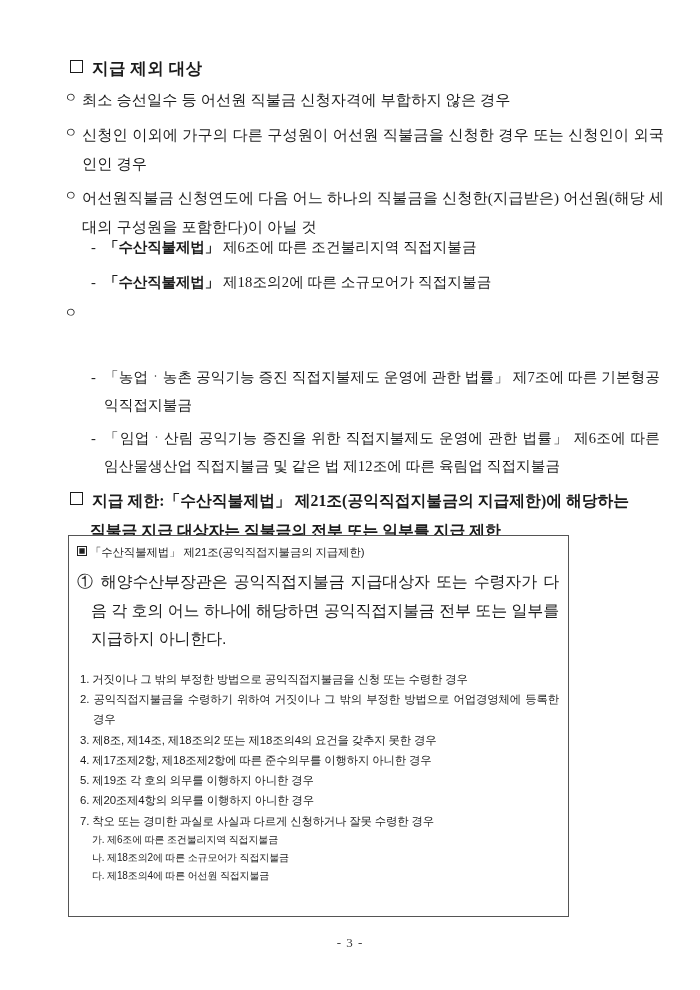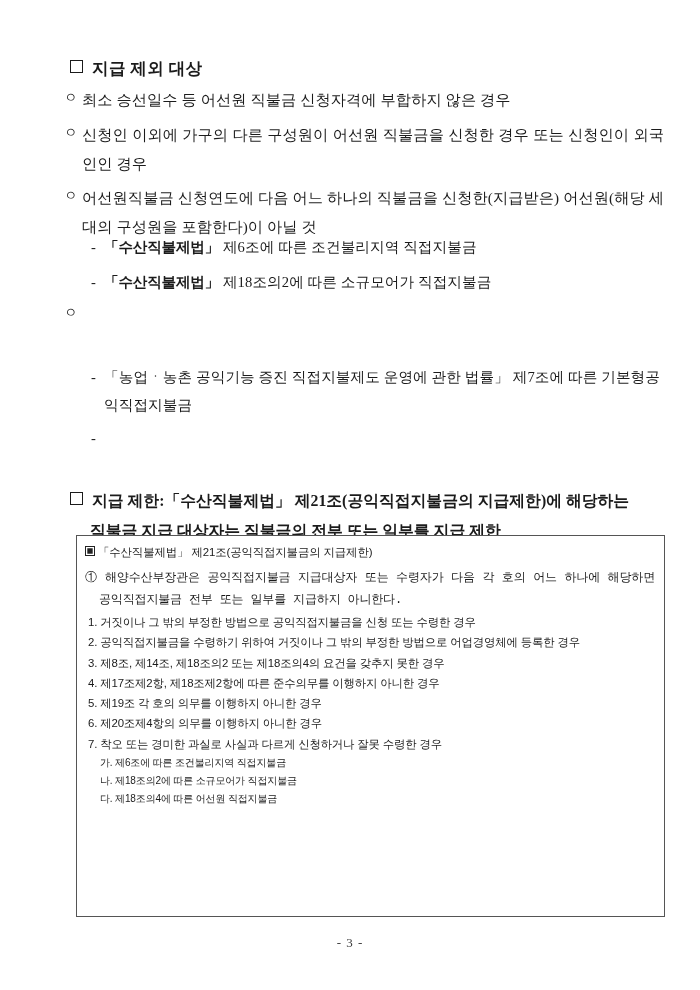--- a/index.html
+++ b/index.html
@@ -95,23 +95,23 @@
   .head-inline .body-run { font-weight: bold; }
   .head-inline .cont {
     display: block;
     margin-left: 20px;
     font-weight: bold;
   }
 
   
   .law-box {
     position: absolute;
-    left: 76px;
+    left: 68px;
     top: 535px;
-    width: 589px;
+    width: 501px;
     height: 382px;
     border: 1.4px solid #555;
     box-sizing: border-box;
     background: #fff;
     padding: 6px 9px 6px 8px;
   }
   .law-box-title {
     font-family: "Liberation Sans", "DejaVu Sans", sans-serif;
     font-size: 11.4px;
     line-height: 1.6;
@@ -123,25 +123,25 @@
     display: inline-block;
     width: 8px;
     height: 8px;
     border: 1.3px solid #222;
     background: #222;
     box-shadow: inset 0 0 0 1.3px #fff;
     margin-right: 3px;
     vertical-align: 0px;
   }
   .law-para {
-    font-family: Liberation Mono, monospace;
-    font-size: 12px;
+    font-family: Liberation Sans, sans-serif;
+    font-size: 16px;
     line-height: 1.78;
     letter-spacing: -0.15px;
-    margin: 0 0 1px 0;
+    margin: 0 0 15px 0;
     padding-left: 14px;
     text-indent: -14px;
     text-align: justify;
     text-justify: inter-character;
     color: #1b1b1b;
   }
   .law-num {
     font-family: "Liberation Sans", "DejaVu Sans", sans-serif;
     font-size: 11.4px;
     line-height: 1.78;
@@ -215,20 +215,21 @@
     <span class="mk">ㅇ</span>
   </div>
 
   <div class="d-item" style="top:363px;">
     <span class="mk">-</span>
     <span>「농업ㆍ농촌 공익기능 증진 직접지불제도 운영에 관한 법률」 제7조에 따른 기본형공익직접지불금</span>
   </div>
 
   <div class="d-item" style="top:424px;">
     <span class="mk">-</span>
+    <span>「임업ㆍ산림 공익기능 증진을 위한 직접지불제도 운영에 관한 법률」 제6조에 따른 임산물생산업 직접지불금 및 같은 법 제12조에 따른 육림업 직접지불금</span>
   </div>
 
   <div class="head-inline" style="top:486px;">
     <span class="sq-marker"></span><span>지급 제한:</span><span class="body-run">「수산직불제법」</span><span class="body-run"> 제21조(공익직접지불금의 지급제한)에 해당하는</span>
     <span class="cont">직불금 지급 대상자는 직불금의 전부 또는 일부를 지급 제한</span>
   </div>
 
   <div class="law-box">
     <div class="law-box-title">
       <span class="blk-marker"></span><span>「수산직불제법」 제21조(공익직접지불금의 지급제한)</span>

